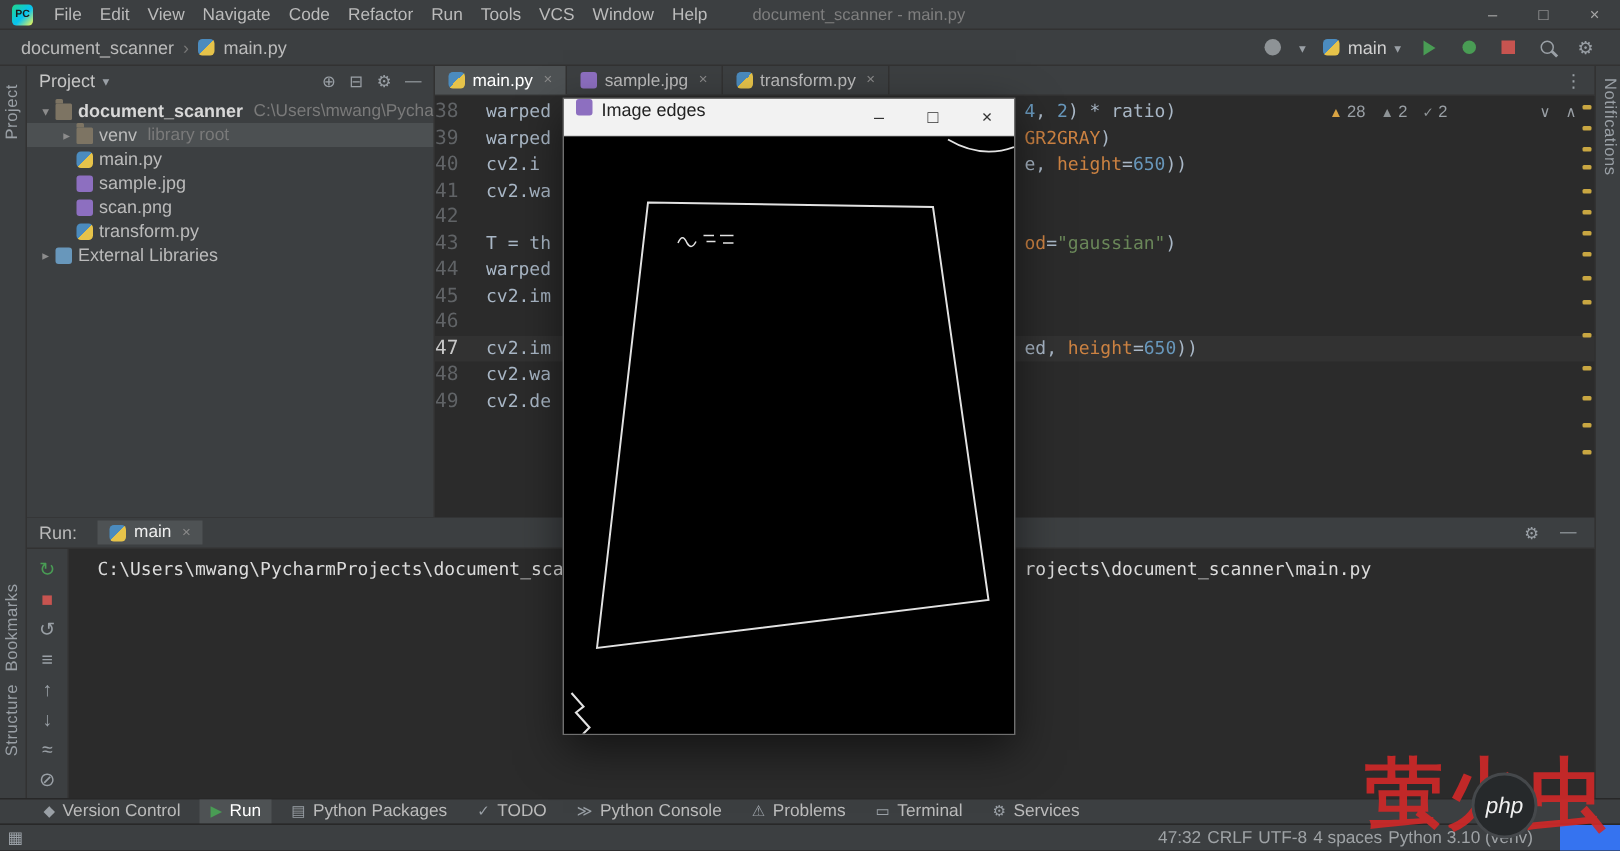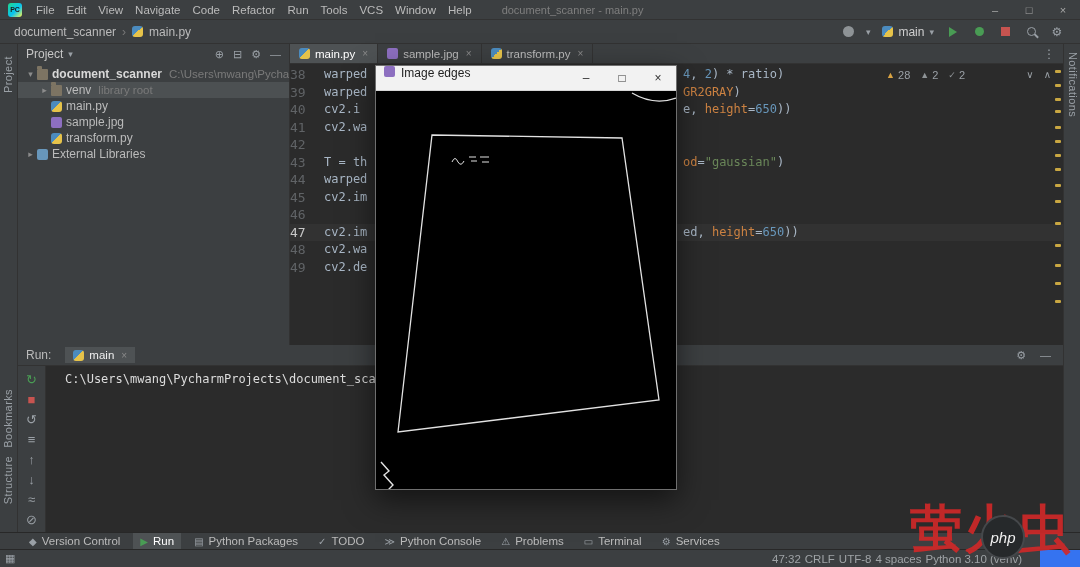--- a/index.html
+++ b/index.html
@@ -218,20 +218,25 @@
         <span class="fico python"></span>
         <span class="tree-label">main.py</span>
       </div>
       <div class="tree-row" style="padding-left: 20px;">
         <span class="tw"></span>
         <span class="fico image"></span>
         <span class="tree-label">sample.jpg</span>
       </div>
       <div class="tree-row" style="padding-left: 20px;">
         <span class="tw"></span>
+        <span class="fico image"></span>
+        <span class="tree-label">scan.png</span>
+      </div>
+      <div class="tree-row" style="padding-left: 20px;">
+        <span class="tw"></span>
         <span class="fico python"></span>
         <span class="tree-label">transform.py</span>
       </div>
       <div class="tree-row" style="padding-left: 6px;">
         <span class="tw">▸</span>
         <span class="fico library"></span>
         <span class="tree-label">External Libraries</span>
       </div>
     </div>
 </div>
@@ -325,20 +330,21 @@
       <div class="ricon" style="color: rgb(73, 156, 84);">↻</div>
       <div class="ricon" style="color: rgb(199, 84, 80);">■</div>
       <div class="ricon" style="color: rgb(154, 160, 166);">↺</div>
       <div class="ricon" style="color: rgb(154, 160, 166);">≡</div>
       <div class="ricon" style="color: rgb(154, 160, 166);">↑</div>
       <div class="ricon" style="color: rgb(154, 160, 166);">↓</div>
       <div class="ricon" style="color: rgb(154, 160, 166);">≈</div>
       <div class="ricon" style="color: rgb(154, 160, 166);">⊘</div>
     </div>
   <span id="console-left" class="console-text">C:\Users\mwang\PycharmProjects\document_scanner\</span>
+  <span id="console-right" class="console-text">rojects\document_scanner\main.py</span>
 </div>
 
 <div id="img-window" class="panel">
   <div id="iw-title">
     <span class="fico image"></span>
     <span class="t">Image edges</span>
     <div id="iw-controls">
       <span class="iwc">–</span>
       <span class="iwc">□</span>
       <span class="iwc">×</span>

